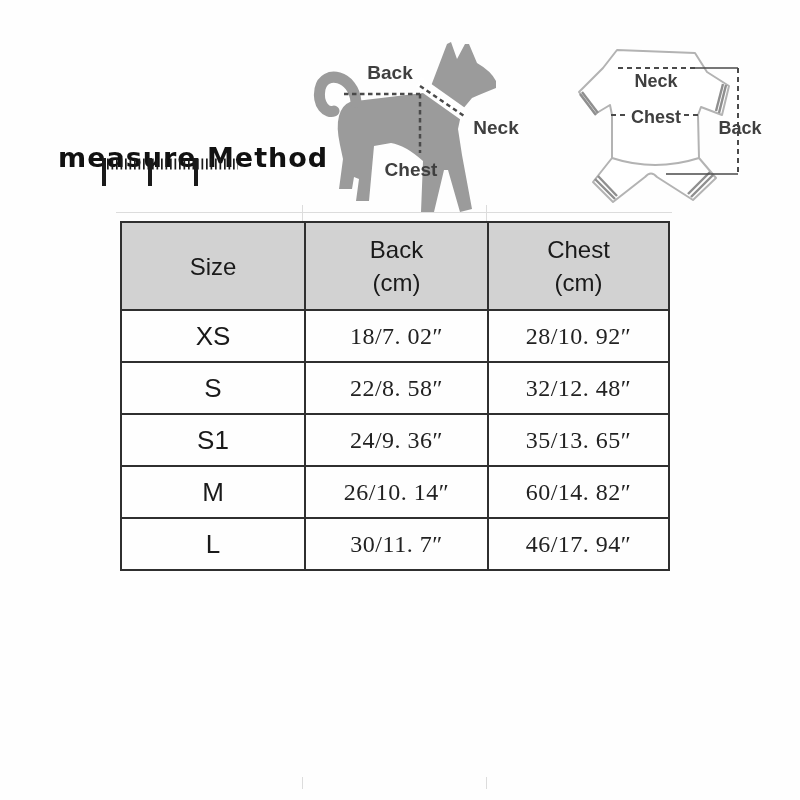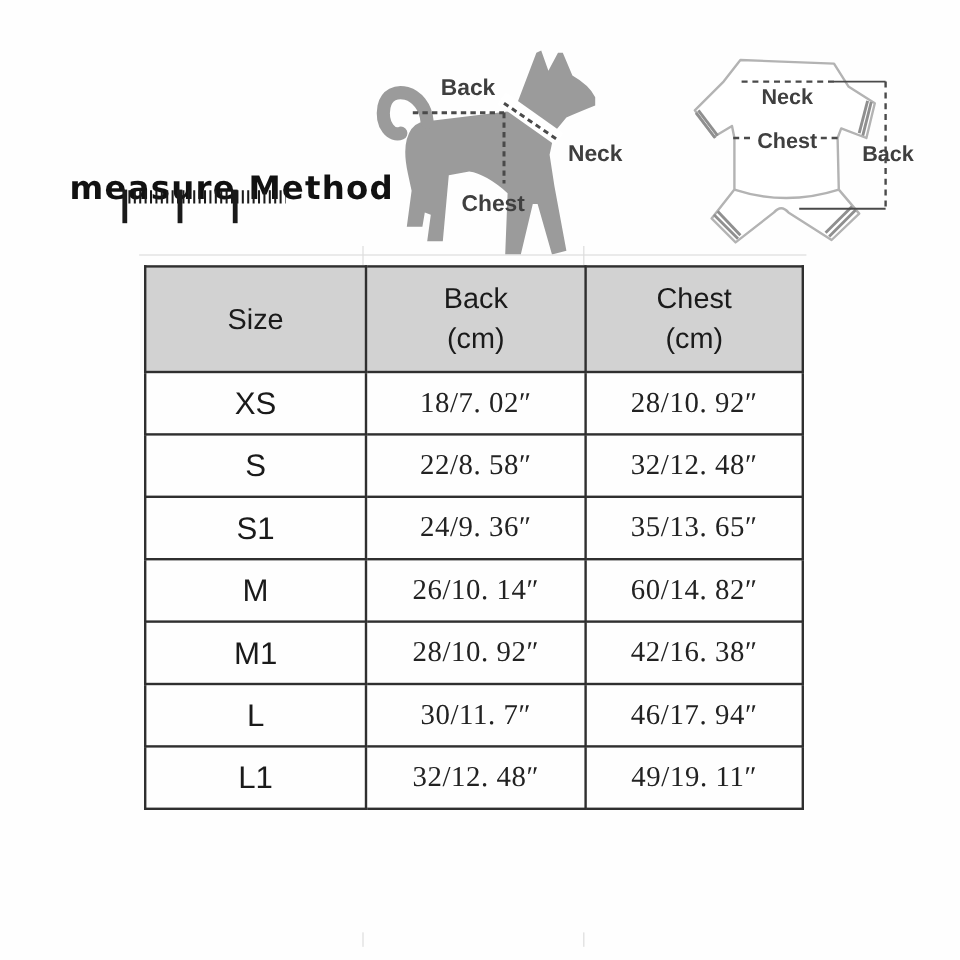--- a/index.html
+++ b/index.html
@@ -148,31 +148,21 @@
           <td class="size-cell">S1</td>
           <td class="num-cell">24/9. 36″</td>
           <td class="num-cell">35/13. 65″</td>
         </tr>
         <tr>
           <td class="size-cell">M</td>
           <td class="num-cell">26/10. 14″</td>
           <td class="num-cell">60/14. 82″</td>
         </tr>
         <tr>
-          <td class="size-cell">M1</td>
-          <td class="num-cell">28/10. 92″</td>
-          <td class="num-cell">42/16. 38″</td>
-        </tr>
-        <tr>
           <td class="size-cell">L</td>
           <td class="num-cell">30/11. 7″</td>
           <td class="num-cell">46/17. 94″</td>
-        </tr>
-        <tr>
-          <td class="size-cell">L1</td>
-          <td class="num-cell">32/12. 48″</td>
-          <td class="num-cell">49/19. 11″</td>
         </tr>
       </tbody>
     </table>
   </div>
 
 </div>
 
 </body></html>

